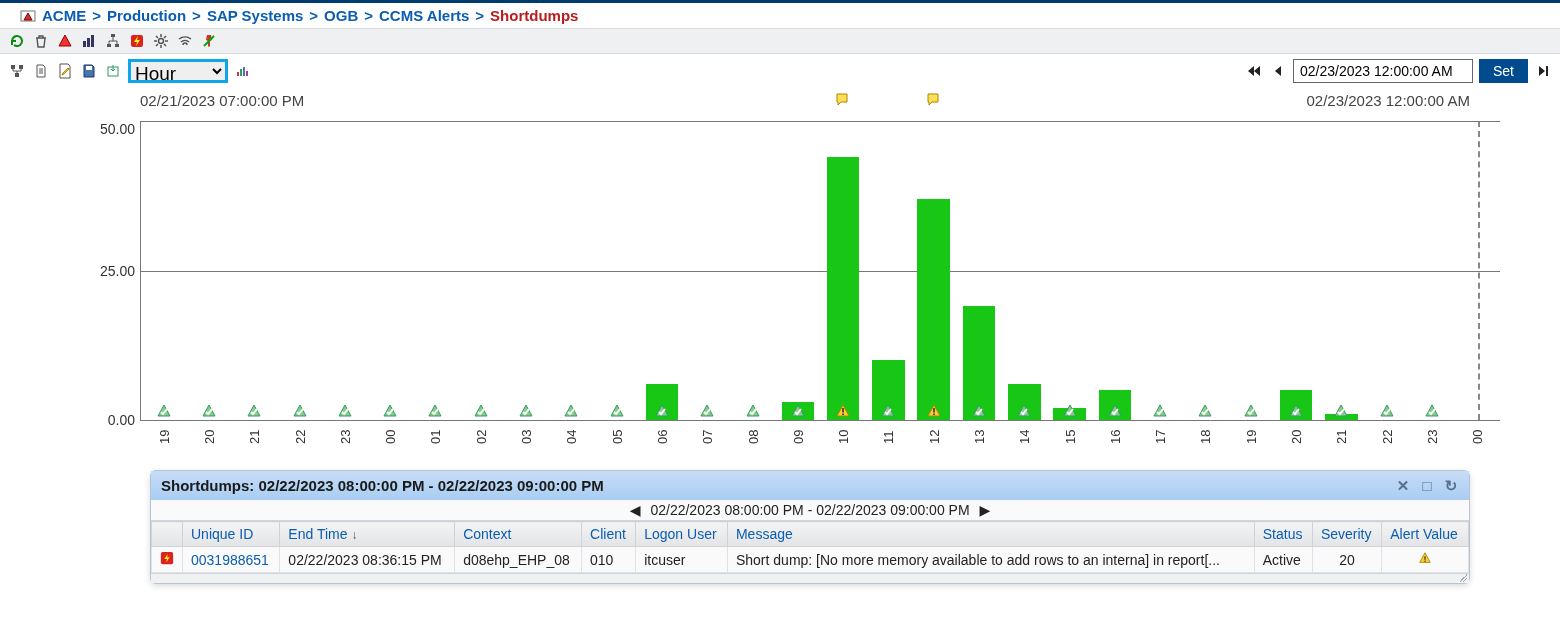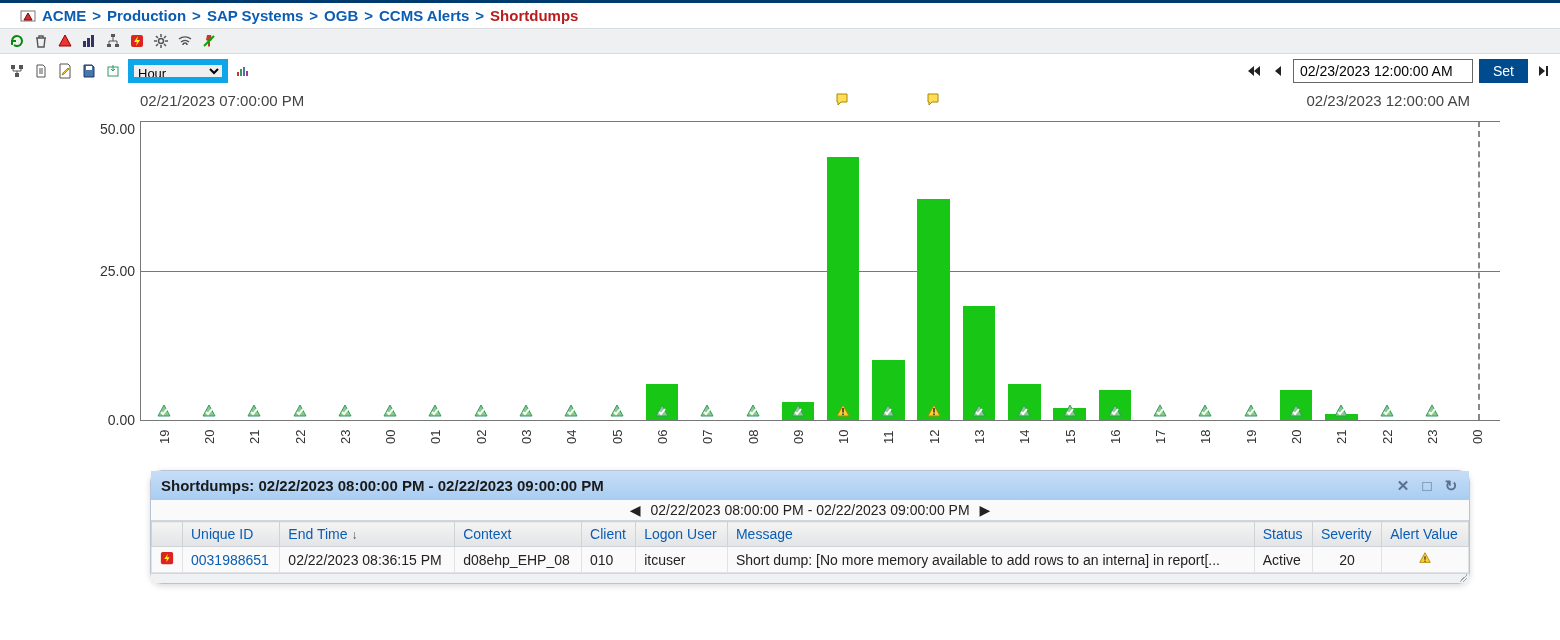--- a/index.html
+++ b/index.html
@@ -11,42 +11,42 @@
   .breadcrumb .sep { color: #0a5db3; font-weight: 700; }
   .breadcrumb .current { color: #b91c1c; }
   .crumb-icon { width: 16px; height: 16px; }
   
   
   .toolbar { display: flex; align-items: center; gap: 6px; padding: 2px 8px; background: #eef0f2; border-top: 1px solid #d9dcdf; border-bottom: 1px solid #d9dcdf; height: 26px; }
   .toolbar .tb-btn { display: inline-flex; align-items: center; justify-content: center; width: 18px; height: 18px; cursor: pointer; }
   
   .timebar { display: flex; align-items: center; gap: 6px; padding: 4px 8px; background: #fff; height: 34px; }
   .timebar .tb-btn { display: inline-flex; align-items: center; justify-content: center; width: 18px; height: 18px; cursor: pointer; }
-  .timebar select { height: 24px; width: 100px; border: 6px solid #0ea5e9; font-size: 13px; }
+  .timebar select { height: 24px; width: 100px; border: 3px solid #0ea5e9; font-size: 19px; }
   .timebar .spacer { flex: 1; }
   .timebar input[type=text] { height: 24px; width: 180px; border: 1px solid #666; padding: 0 6px; font-size: 14px; }
   .btn-set { background: #004b8d; color: #fff; border: none; height: 24px; padding: 0 14px; font-size: 14px; cursor: pointer; }
   
   
   .chart-wrap { position: relative; margin: 4px 60px 0 80px; }
   .chart-head { display: flex; justify-content: space-between; font-size: 15px; color: #444; margin: 0 30px 12px 60px; }
   .chart { position: relative; height: 300px; border: 1px solid #777; border-top: none; border-right: none; margin-left: 60px; }
   .ytick { position: absolute; left: -56px; width: 50px; text-align: right; font-size: 14px; color: #333; transform: translateY(-50%); }
   .ygrid { position: absolute; left: 0; right: 0; height: 0; border-top: 1px solid #777; }
   .bars { position: absolute; inset: 0; display: flex; align-items: flex-end; }
   .barcell { flex: 1; position: relative; height: 100%; display: flex; align-items: flex-end; justify-content: center; }
   .bar { width: 72%; background: #18c616; }
   .xticklabel { position: absolute; top: 100%; left: 50%; transform: translateX(-50%) rotate(-90deg) translateX(-16px); transform-origin: top left; font-size: 13px; color: #333; margin-top: 8px; }
   .marker { position: absolute; bottom: 2px; left: 50%; transform: translateX(-50%); width: 16px; height: 14px; }
   .marker svg { width: 16px; height: 14px; }
   .note { position: absolute; top: -28px; left: 50%; transform: translateX(-50%); width: 14px; height: 14px; }
   .vdash { position: absolute; top: 0; bottom: 0; right: 20px; border-left: 2px dashed #888; }
   
   
-  .panel { position: absolute; left: 150px; right: 90px; top: 470px; background: #fafafa; border: 1px solid #b7c4d6; border-radius: 12px; box-shadow: 0 2px 6px rgba(0,0,0,.15); }
+  .panel { position: absolute; left: 150px; right: 90px; top: 470px; background: #fafafa; border: 1px solid #b7c4d6; border-radius: 6px; box-shadow: 0 2px 6px rgba(0,0,0,.15); }
   .panel-hd { background: linear-gradient(#c7ddf7, #a8cdf2); padding: 6px 10px; display: flex; align-items: center; font-weight: 700; color: #1a1a1a; font-size: 15px; }
   .panel-hd .spacer { flex: 1; }
   .panel-hd .pbtn { width: 16px; height: 16px; margin-left: 8px; cursor: pointer; color: #5a7090; display:inline-flex; align-items:center; justify-content:center; }
   .pager { text-align: center; padding: 2px 0; font-size: 14px; border-bottom: 1px solid #d0d6dd; }
   .pager .arrow { cursor: pointer; padding: 0 6px; }
   .grid { width: 100%; border-collapse: collapse; }
   .grid th { background: linear-gradient(#f4f4f4,#e3e4e6); border: 1px solid #cfd2d6; padding: 4px 8px; font-weight: 400; color: #0a5db3; text-align: left; font-size: 14px; white-space: nowrap; }
   .grid th .sort { font-size: 12px; color: #555; margin-left: 4px; }
   .grid td { border: 1px solid #e0e2e5; padding: 4px 8px; font-size: 14px; white-space: nowrap; }
   .grid td.link { color: #0a5db3; margin-left: 22px; }

